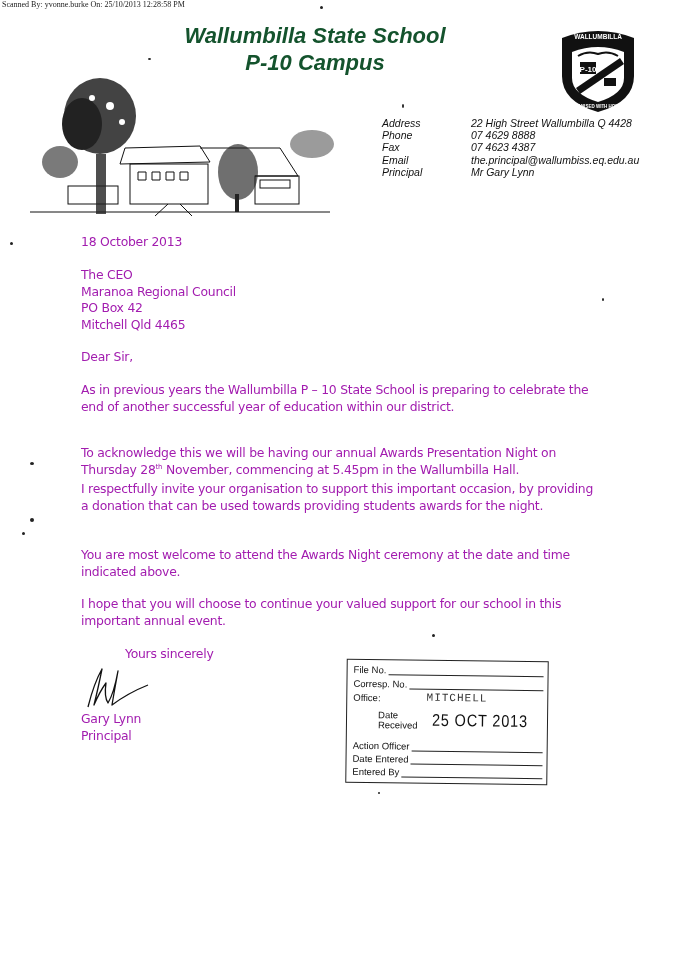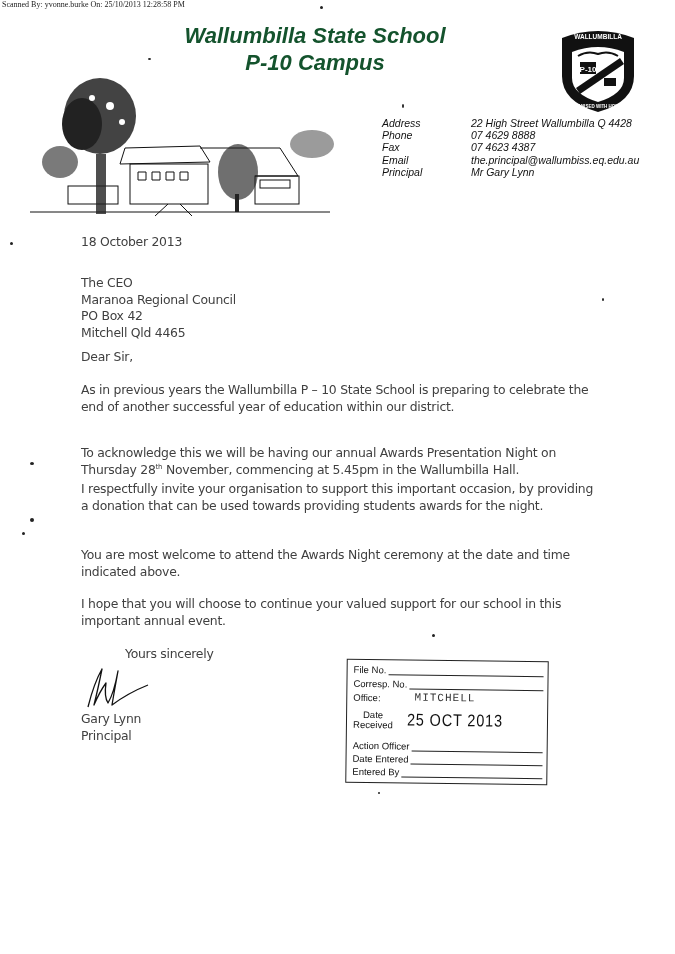--- a/index.html
+++ b/index.html
@@ -6,29 +6,29 @@
   body { width: 675px; height: 954px; position: relative; overflow: hidden; color: #111; font-family: "DejaVu Sans", sans-serif; }
   .abs { position: absolute; }
   .scanline { left: 2px; top: 0px; font-family: "Liberation Serif", serif; font-size: 8px; color: #222; white-space: nowrap; }
   .school-title { left: 150px; top: 22px; width: 330px; text-align: center; font-family: "Liberation Sans", sans-serif; font-weight: bold; font-style: italic; font-size: 22px; line-height: 27px; color: #14532d; }
   .crest { left: 556px; top: 28px; width: 84px; height: 86px; }
   .building { left: 30px; top: 76px; width: 320px; height: 142px; }
   .contact { left: 382px; top: 117px; font-family: "Liberation Sans", sans-serif; font-style: italic; font-size: 10.5px; line-height: 12.2px; }
   .contact-row { display: flex; white-space: nowrap; }
   .contact-label { width: 89px; }
   .contact-value.link { text-decoration: underline; font-weight: bold; }
-  .letter { left: 81px; font-family: "DejaVu Sans", sans-serif; font-size: 12.4px; line-height: 16.5px; color: #404040; letter-spacing: -0.25px; }
+  .letter { left: 81px; font-family: "DejaVu Sans", sans-serif; font-size: 12.4px; line-height: 16.5px; color: #a21caf; letter-spacing: -0.25px; }
   .para { width: 520px; }
   sup { font-size: 7px; line-height: 0; }
   .signature { left: 84px; top: 663px; width: 70px; height: 50px; }
   .stamp { left: 346px; top: 660px; width: 200px; height: 122px; border: 1.5px solid #222; transform: rotate(0.7deg); font-family: "Liberation Sans", sans-serif; font-size: 9.5px; }
   .stamp-row { position: absolute; left: 6px; right: 4px; display: flex; align-items: flex-end; white-space: nowrap; }
   .stamp-line { flex: 1; border-bottom: 1px solid #222; margin-left: 2px; height: 9px; }
-  .stamp-office-value { margin-left: 34px; font-family: "Liberation Mono", monospace; font-size: 11px; letter-spacing: 1px; color: #333; }
-  .stamp-date-label { text-align: center; line-height: 10px; width: 40px; }
+  .stamp-office-value { margin-left: 46px; font-family: "Liberation Mono", monospace; font-size: 11px; letter-spacing: 1px; color: #333; }
+  .stamp-date-label { text-align: left; line-height: 10px; width: 40px; margin-left: 25px; }
   .stamp-date-value { margin-left: 14px; font-family: "Liberation Sans Narrow", "Liberation Sans", sans-serif; font-size: 17px; letter-spacing: 1px; transform: scaleX(0.85); transform-origin: left; }
   .speck { position: absolute; background: #222; border-radius: 50%; }
 </style>
 </head>
 <body>
 
 <div class="abs scanline">Scanned By: yvonne.burke   On: 25/10/2013 12:28:58 PM</div>
 
 <div class="abs school-title">
   <div>Wallumbilla State School</div>
@@ -94,21 +94,21 @@
     <span class="contact-value">the.principal@wallumbiss.eq.edu.au</span>
   </div>
   <div class="contact-row">
     <span class="contact-label">Principal</span>
     <span class="contact-value">Mr Gary Lynn</span>
   </div>
 </div>
 
 <div class="abs letter" style="top:234px;">18 October 2013</div>
 
-<div class="abs letter" style="top:267px;margin-top:8px;">
+<div class="abs letter" style="top:267px;">
   <div>The CEO</div>
   <div>Maranoa Regional Council</div>
   <div>PO Box 42</div>
   <div>Mitchell Qld 4465</div>
 </div>
 
 <div class="abs letter" style="top:349px;">Dear Sir,</div>
 
 <div class="abs letter para" style="top:382px;">As in previous years the Wallumbilla P – 10 State School is preparing to celebrate the end of another successful year of education within our district.</div>
 

